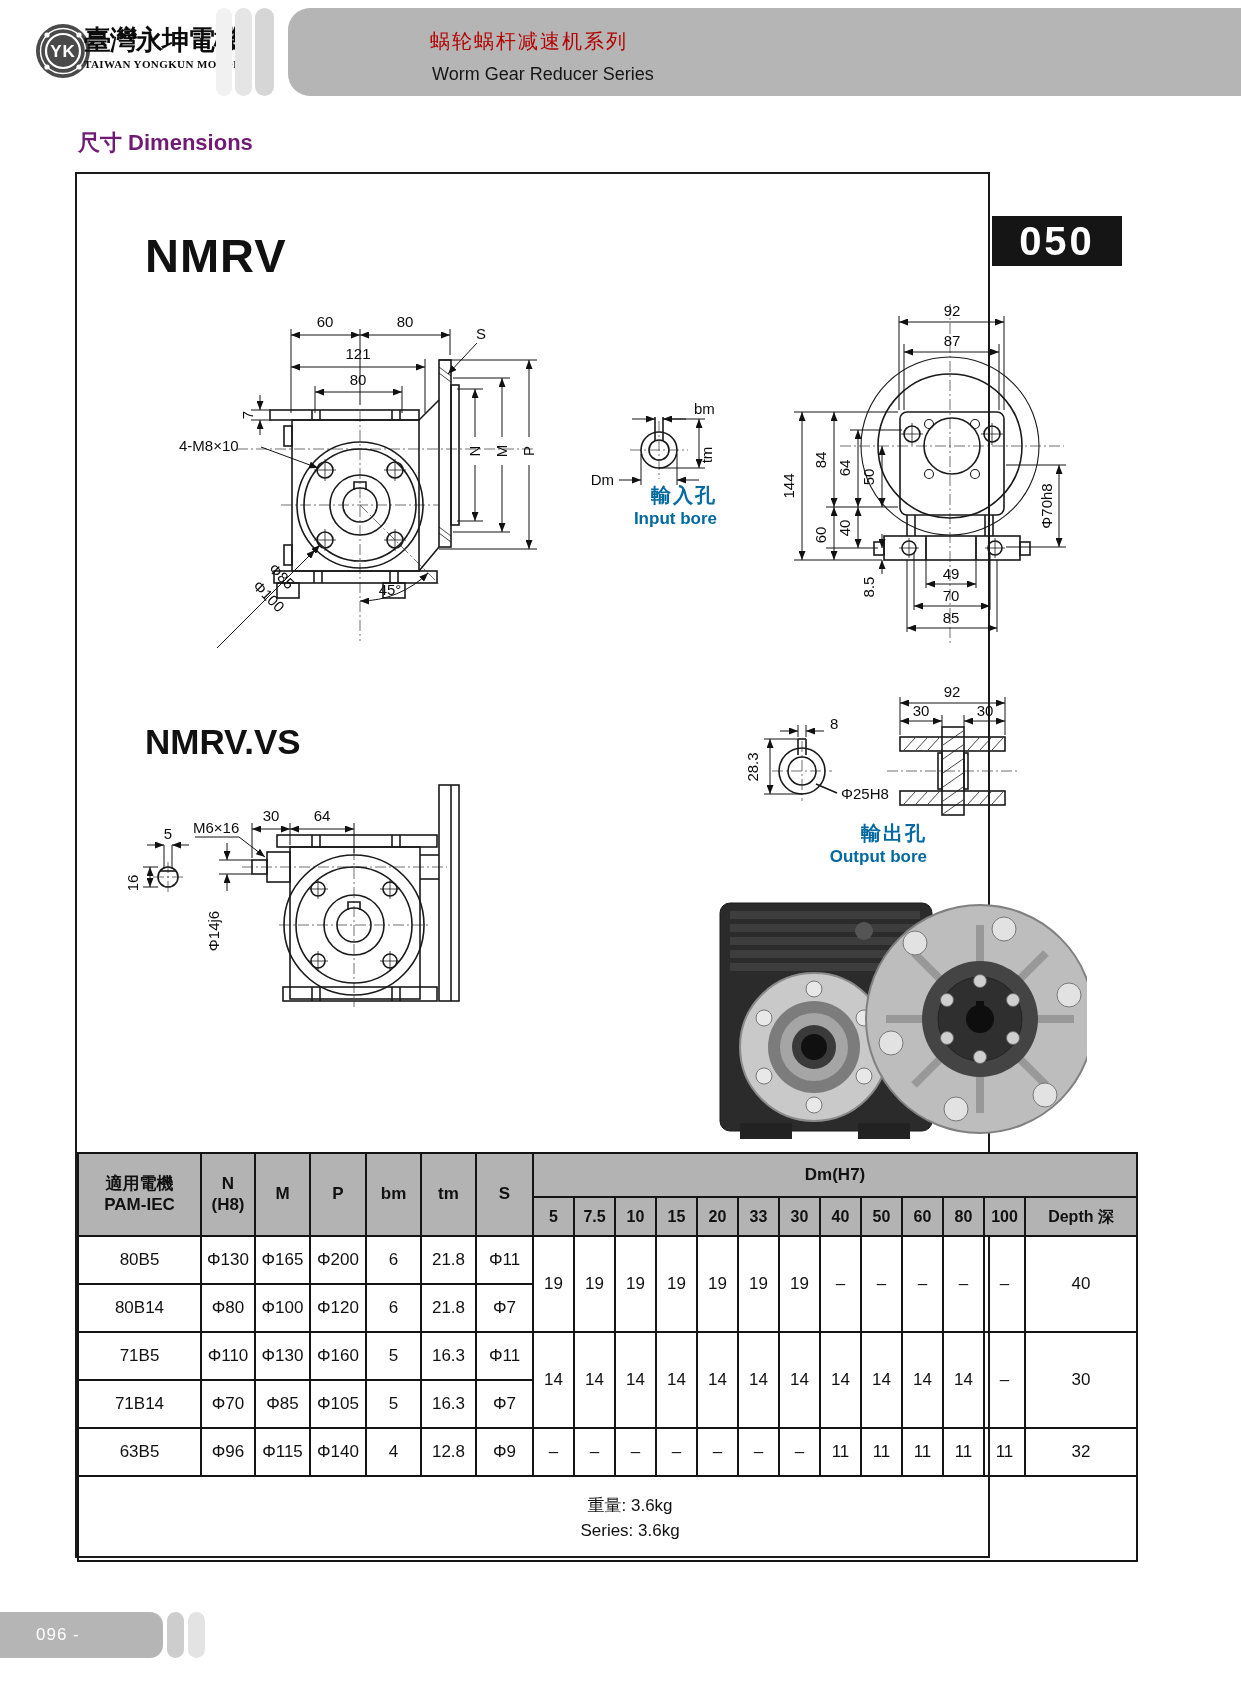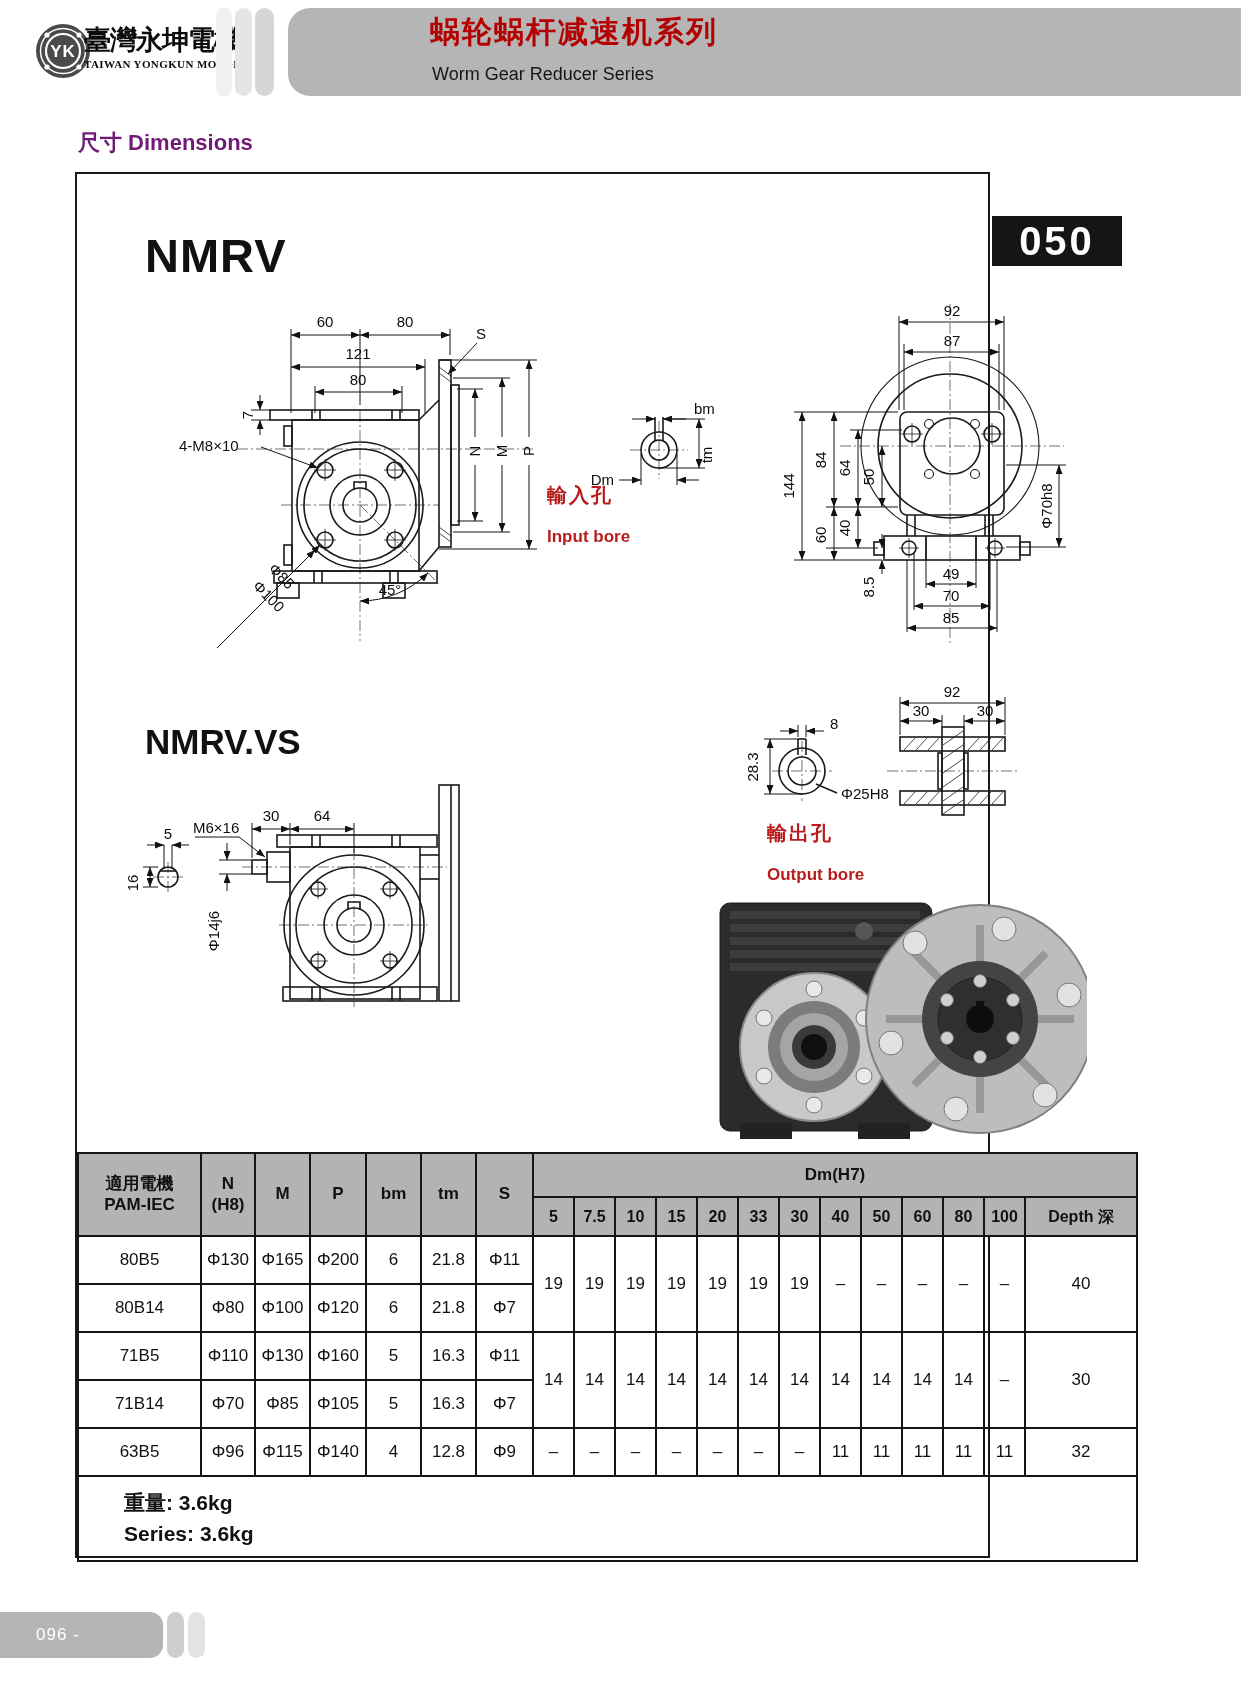--- a/index.html
+++ b/index.html
@@ -2,49 +2,49 @@
 <html><head>
 <meta charset="utf-8">
 <style>
   *{margin:0;padding:0;box-sizing:border-box}
   html,body{background:#fff}
   body{width:1241px;height:1684px;position:relative;font-family:"Liberation Sans",sans-serif;color:#111;overflow:hidden}
   .abs{position:absolute}
   
   .banner{position:absolute;left:288px;top:8px;width:953px;height:88px;background:#b5b5b5;border-radius:22px 0 0 22px}
   .echo{position:absolute;top:8px;height:88px;border-radius:16px}
-  .series-zh{position:absolute;left:142px;top:4px;font-size:30px;font-weight:700;letter-spacing:2px;color:#b40000}
+  .series-zh{position:absolute;left:142px;top:20px;font-size:20px;font-weight:400;letter-spacing:2px;color:#b40000}
   .series-en{position:absolute;left:144px;top:56px;font-size:18px;font-weight:400;color:#161616}
   .company-zh{position:absolute;left:84px;top:22px;font-size:27px;font-weight:700;letter-spacing:-1px;color:#0c0c0c}
   .company-en{position:absolute;left:84px;top:58px;font-size:11px;font-weight:700;letter-spacing:.4px;font-family:"Liberation Serif",serif;color:#0c0c0c}
   .section-title{position:absolute;left:78px;top:128px;font-size:22px;font-weight:700;color:#701a75}
   
   .frame{position:absolute;left:75px;top:172px;width:915px;height:1386px;border:2px solid #1a1a1a;background:#fff}
   .model-title{position:absolute;left:68px;top:54px;font-size:47px;font-weight:700;letter-spacing:1px}
   .model-title-vs{position:absolute;left:68px;top:548px;font-size:35px;font-weight:700}
   .badge{position:absolute;left:915px;top:42px;width:130px;height:50px;background:#151515;color:#fff;
          font-size:40px;font-weight:700;text-align:center;line-height:50px;letter-spacing:3px}
-  .caption{position:absolute;text-align:left;font-weight:700;color:#b91c1c}
+  .caption{position:absolute;text-align:right;font-weight:700;color:#0369a1}
   .caption .zh{font-size:20px;letter-spacing:2px}
-  .caption .en{font-size:17px;margin-top:18px}
+  .caption .en{font-size:17px;margin-top:0}
   
   svg .ol{fill:none;stroke:#1a1a1a;stroke-width:1.6}
   svg .ol2{fill:none;stroke:#1a1a1a;stroke-width:1.1}
   svg .dim{fill:none;stroke:#141414;stroke-width:1}
   svg .cl{fill:none;stroke:#333;stroke-width:.7;stroke-dasharray:11 3 2 3}
   svg .hat{stroke:#1a1a1a;stroke-width:.8}
   svg text{font-family:"Liberation Sans",sans-serif;font-size:15px;fill:#0d0d0d;text-anchor:middle}
   svg text.st{text-anchor:start}
   svg text.en{text-anchor:end}
   
   .dims-table{position:absolute;left:0;top:978px;width:1059px;height:404px;border-collapse:collapse;table-layout:fixed}
   .dims-table th,.dims-table td{border:2px solid #151515;text-align:center;vertical-align:middle;padding:0;font-size:17px;overflow:hidden}
   .dims-table th{background:#b3b3b3;font-weight:700;line-height:1.2}
   .dims-table .sub th{font-size:16px}
-  .wrow td{text-align:left;padding-left:45px;font-weight:700;font-size:21px;line-height:1.45}
+  .wrow td{text-align:center;padding-left:45px;font-weight:400;font-size:17px;line-height:1.45}
   
   .footer-bar{position:absolute;left:0;top:1612px;width:163px;height:46px;background:#b5b5b5;border-radius:0 13px 13px 0}
   .footer-bar span{position:absolute;left:36px;top:0;line-height:46px;font-size:17px;color:#fff;letter-spacing:1px}
   .fecho{position:absolute;top:1612px;height:46px;border-radius:10px}
 </style>
 </head>
 <body>
 
 <div>
   <svg class="abs" style="left:34px;top:22px" width="58" height="58" viewBox="0 0 58 58">

